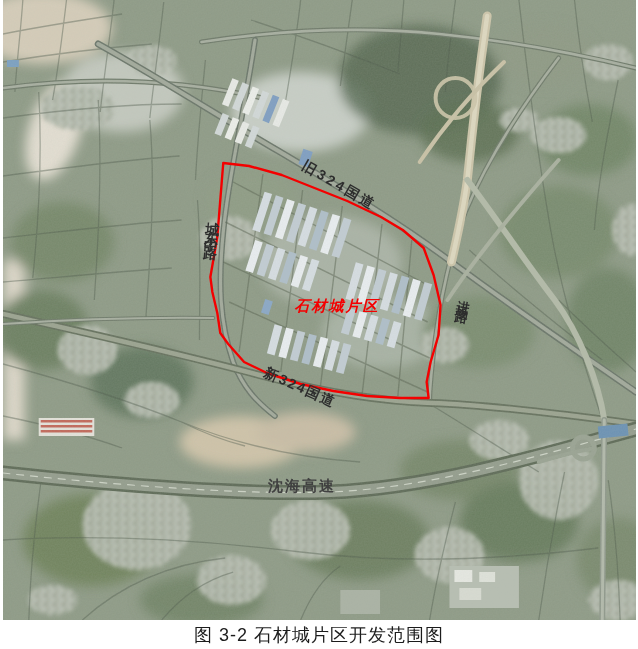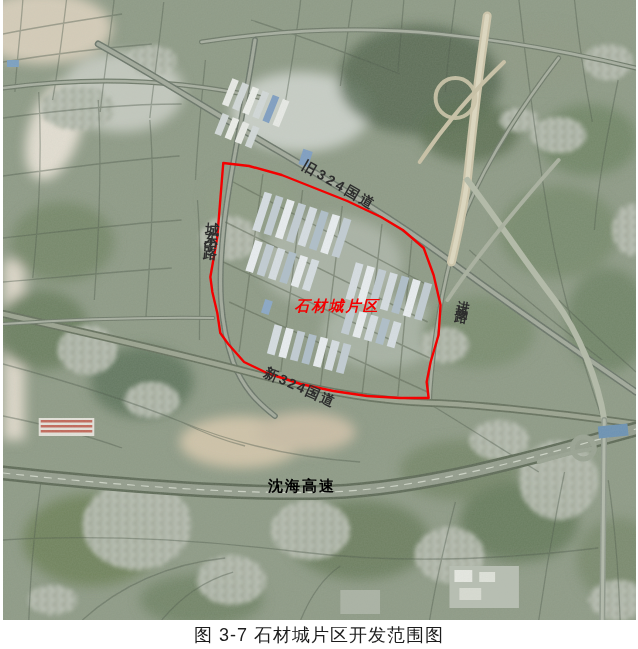--- a/index.html
+++ b/index.html
@@ -10,21 +10,21 @@
   .lbl{position:absolute;white-space:nowrap;color:#2d2d2d;font-weight:700;
        transform-origin:center;pointer-events:none;}
   .lbl-old{left:336px;top:186px;font-size:14px;letter-spacing:3px;
            transform:translate(-50%,-50%) rotate(30deg);}
   .lbl-new{left:297px;top:388px;font-size:14px;letter-spacing:2px;
            transform:translate(-50%,-50%) rotate(24deg);}
   .lbl-chengdong{left:210px;top:227px;font-size:14px;writing-mode:vertical-rl;
            letter-spacing:8px;transform:translate(-50%,-50%) rotate(5deg);}
   .lbl-jinchang{left:461px;top:298px;font-size:13px;writing-mode:vertical-rl;
            letter-spacing:5px;transform:translate(-50%,-50%) rotate(10deg);}
-  .lbl-shenhai{left:299px;top:486px;font-size:15px;letter-spacing:2px;color:#000000;
+  .lbl-shenhai{left:299px;top:486px;font-size:15px;letter-spacing:2px;color:#404040;
            font-weight:600;transform:translate(-50%,-50%);}
   .lbl-area{left:334px;top:306px;font-size:15px;letter-spacing:2px;color:#f40000;
            font-weight:700;transform:translate(-50%,-50%);font-style:italic;}
   .boundary{fill:none;stroke:#f40000;stroke-width:2.4;stroke-linejoin:round;stroke-linecap:round;}
   .caption{position:absolute;left:0;right:0;top:621px;height:28px;line-height:28px;
            text-align:center;font-size:18px;color:#1c1c1c;letter-spacing:1px;}
   .minor{stroke:#4d584a;stroke-opacity:.42;stroke-width:1.3;fill:none;}
   .street{stroke:#57624f;stroke-opacity:.5;stroke-width:1.4;fill:none;}
 </style>
 </head>
@@ -233,14 +233,14 @@
     </svg>
 
     <div class="lbl lbl-old">旧324国道</div>
     <div class="lbl lbl-chengdong">城东中路</div>
     <div class="lbl lbl-jinchang">进场路</div>
     <div class="lbl lbl-new">新324国道</div>
     <div class="lbl lbl-shenhai">沈海高速</div>
     <div class="lbl lbl-area">石材城片区</div>
   </div>
 
-  <div class="caption">图 3-7 石材城片区开发范围图</div>
+  <div class="caption">图 3-2 石材城片区开发范围图</div>
 </div>
 
 </body></html>

